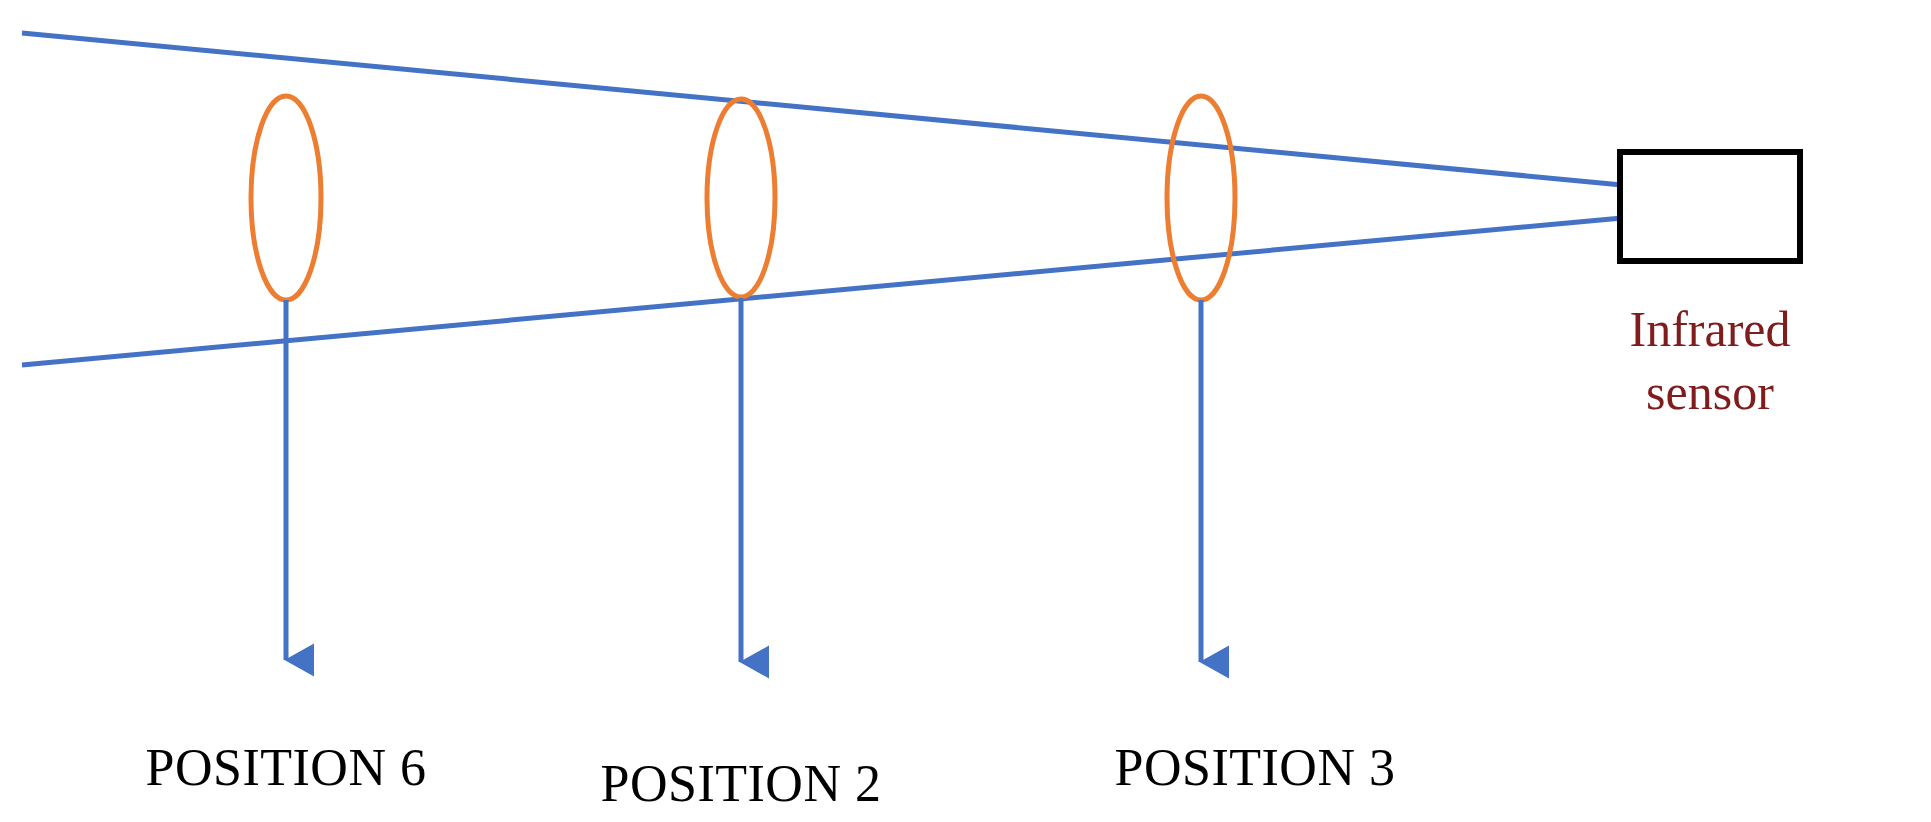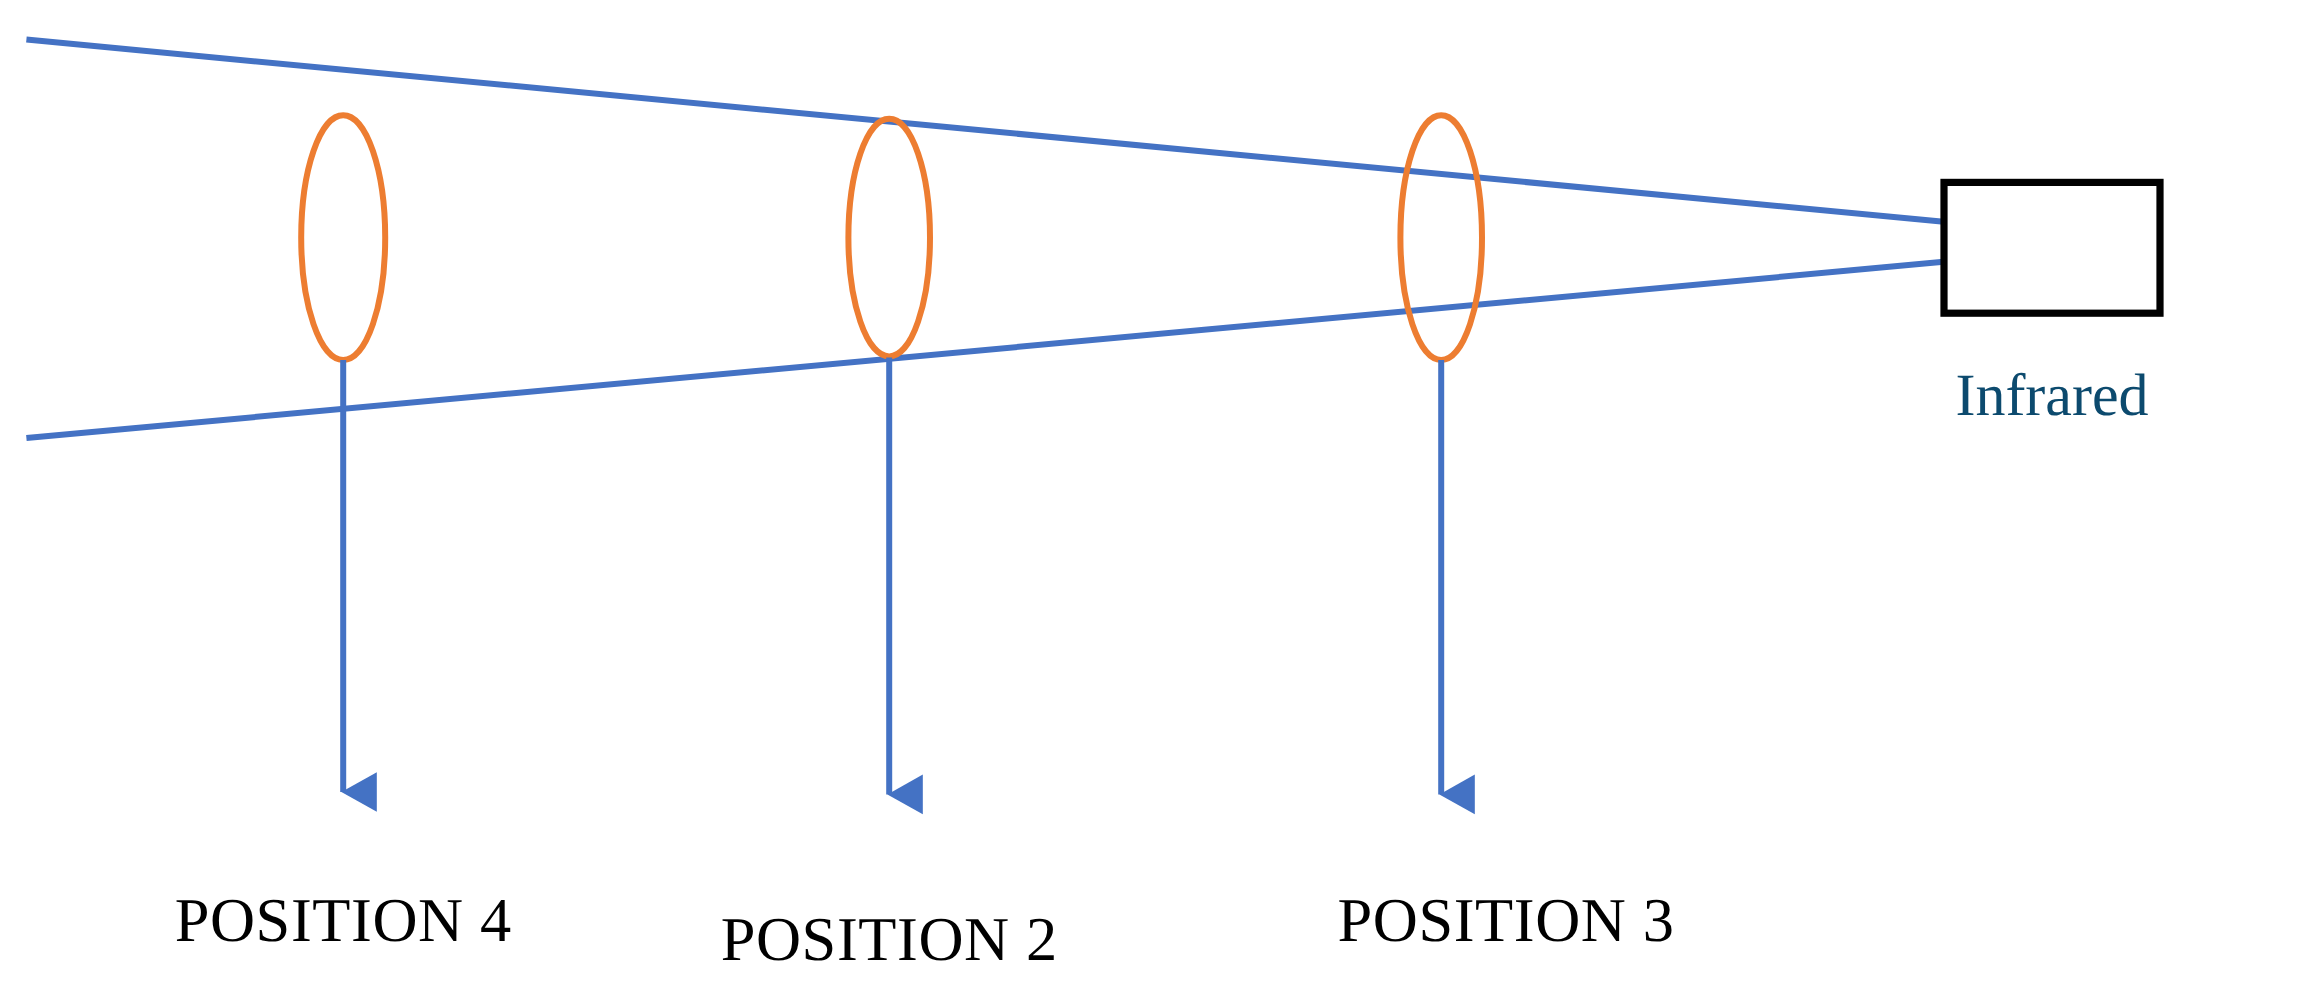--- a/index.html
+++ b/index.html
@@ -38,21 +38,21 @@
     font-size: 52px;
     letter-spacing: 0.5px;
     text-align: center;
   }
   #sensor-caption {
     position: absolute;
     width: 340px;
     text-align: center;
     font-size: 50px;
     line-height: 1.26;
-    color: #0c4a6e;
+    color: #7f1d1d;
     font-family: "Liberation Serif", "DejaVu Serif", serif;
   }
   #sensor-caption span {
     display: block;
   }
 </style>
 </head>
 <body>
 
 <div id="stage">
@@ -77,21 +77,22 @@
 
     <ellipse cx="1201" cy="198" rx="34" ry="102" fill="none" stroke="#ED7D31" stroke-width="5"></ellipse>
     <line x1="1201" y1="300" x2="1201" y2="662" stroke="#4472C4" stroke-width="5" marker-end="url(#arrowhead-blue)"></line>
 
     <rect x="1620" y="152" width="180" height="109" fill="#FFFFFF" stroke="#000000" stroke-width="6"></rect>
 
   </svg>
 
   <div id="sensor-caption" style="left:1540px; top:298px;">
     <span>Infrared</span>
+    <span>sensor</span>
   </div>
 
-  <div class="label-text position-label" style="left:86px; top:742px; width:400px;">POSITION 4</div>
+  <div class="label-text position-label" style="left:86px; top:742px; width:400px;">POSITION 6</div>
 
   <div class="label-text position-label" style="left:541px; top:742px; width:400px;margin-top:16px;">POSITION 2</div>
 
   <div class="label-text position-label" style="left:1055px; top:742px; width:400px;">POSITION 3</div>
 
 </div>
 
 </body></html>

